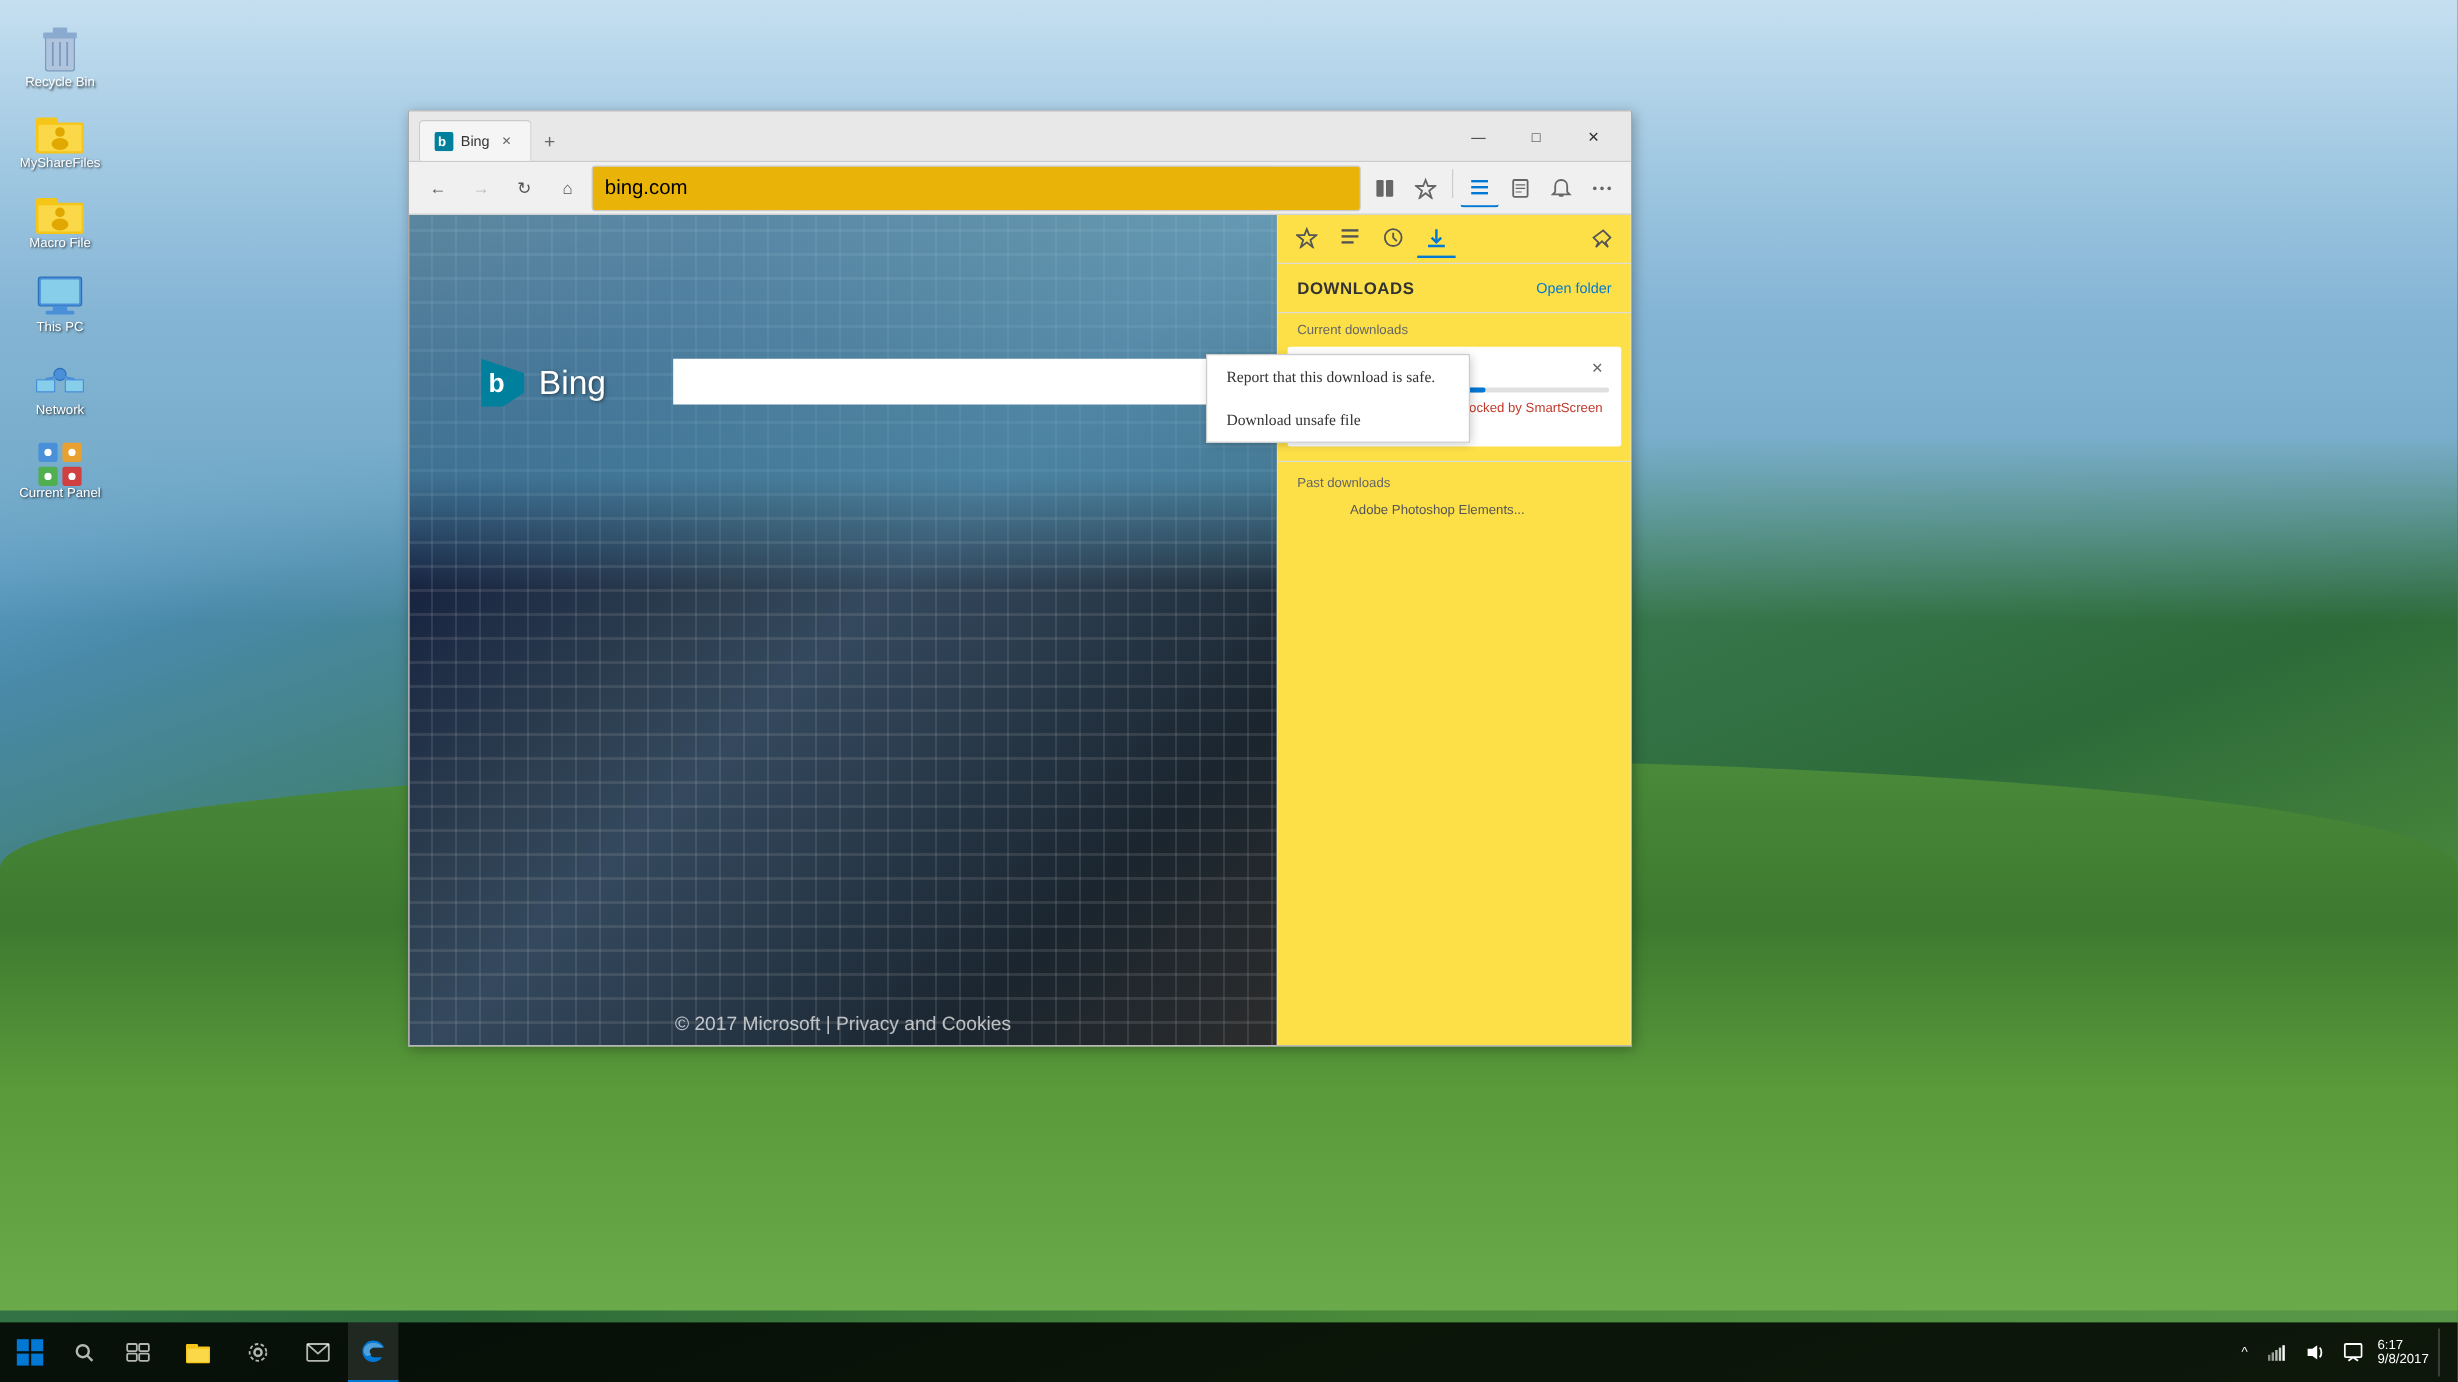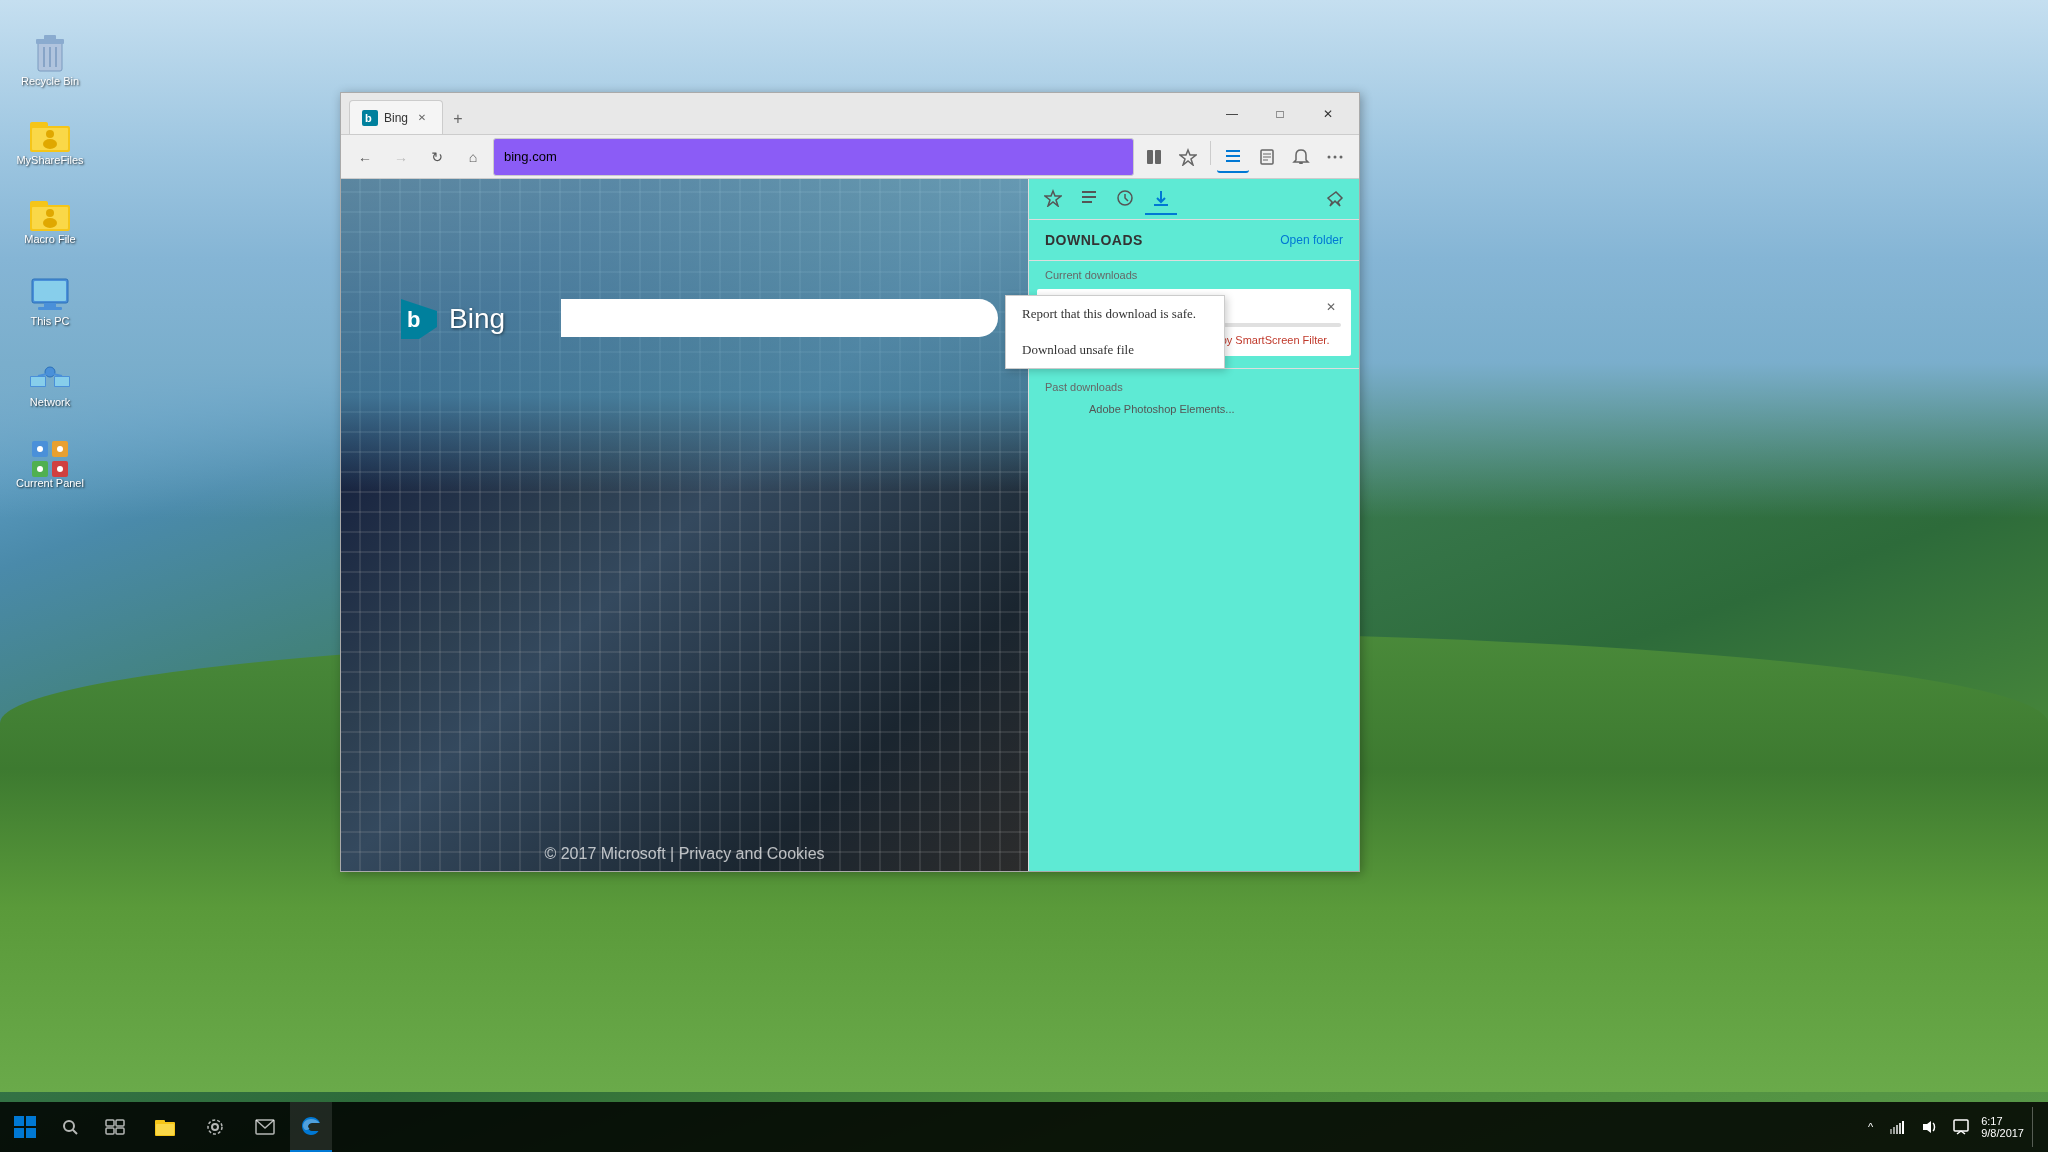--- a/index.html
+++ b/index.html
@@ -36,22 +36,22 @@
       background: linear-gradient(180deg, #4a8a3a 0%, #3d7a30 30%, #5a9a3a 60%, #6aaa4a 100%);
       border-radius: 50% 50% 0 0 / 20% 20% 0 0;
     }
 
     
     .desktop-icons {
       position: absolute;
       top: 0; left: 0;
       display: flex;
       flex-direction: column;
-      gap: 20px;
-      padding: 26px 10px;
+      gap: 8px;
+      padding: 14px 10px;
     }
 
     .desktop-icon {
       display: flex;
       flex-direction: column;
       align-items: center;
       width: 80px;
       cursor: pointer;
       padding: 5px;
     }
@@ -247,25 +247,25 @@
     }
 
     .nav-btn.disabled {
       color: #bbb;
       cursor: default;
     }
 
     .url-bar {
       flex: 1;
       height: 38px;
-      background: #8b5cf6;
+      background: #eab308;
       border: 1px solid #ccc;
       border-radius: 3px;
       padding: 0 10px;
-      font-size: 13px;
+      font-size: 17px;
       display: flex;
       align-items: center;
     }
 
     .toolbar-icons {
       display: flex;
       gap: 2px;
     }
 
     .toolbar-icon {
@@ -338,22 +338,22 @@
 
     .bing-text {
       color: white;
       font-size: 28px;
       font-weight: 300;
       text-shadow: 1px 1px 3px rgba(0,0,0,0.5);
     }
 
     
     .downloads-panel {
-      width: 331px;
-      background: #5eead4;
+      width: 295px;
+      background: #fde047;
       border-left: 1px solid #ddd;
       display: flex;
       flex-direction: column;
     }
 
     .downloads-header {
       display: flex;
       align-items: center;
       padding: 12px 16px;
       border-bottom: 1px solid #ddd;

